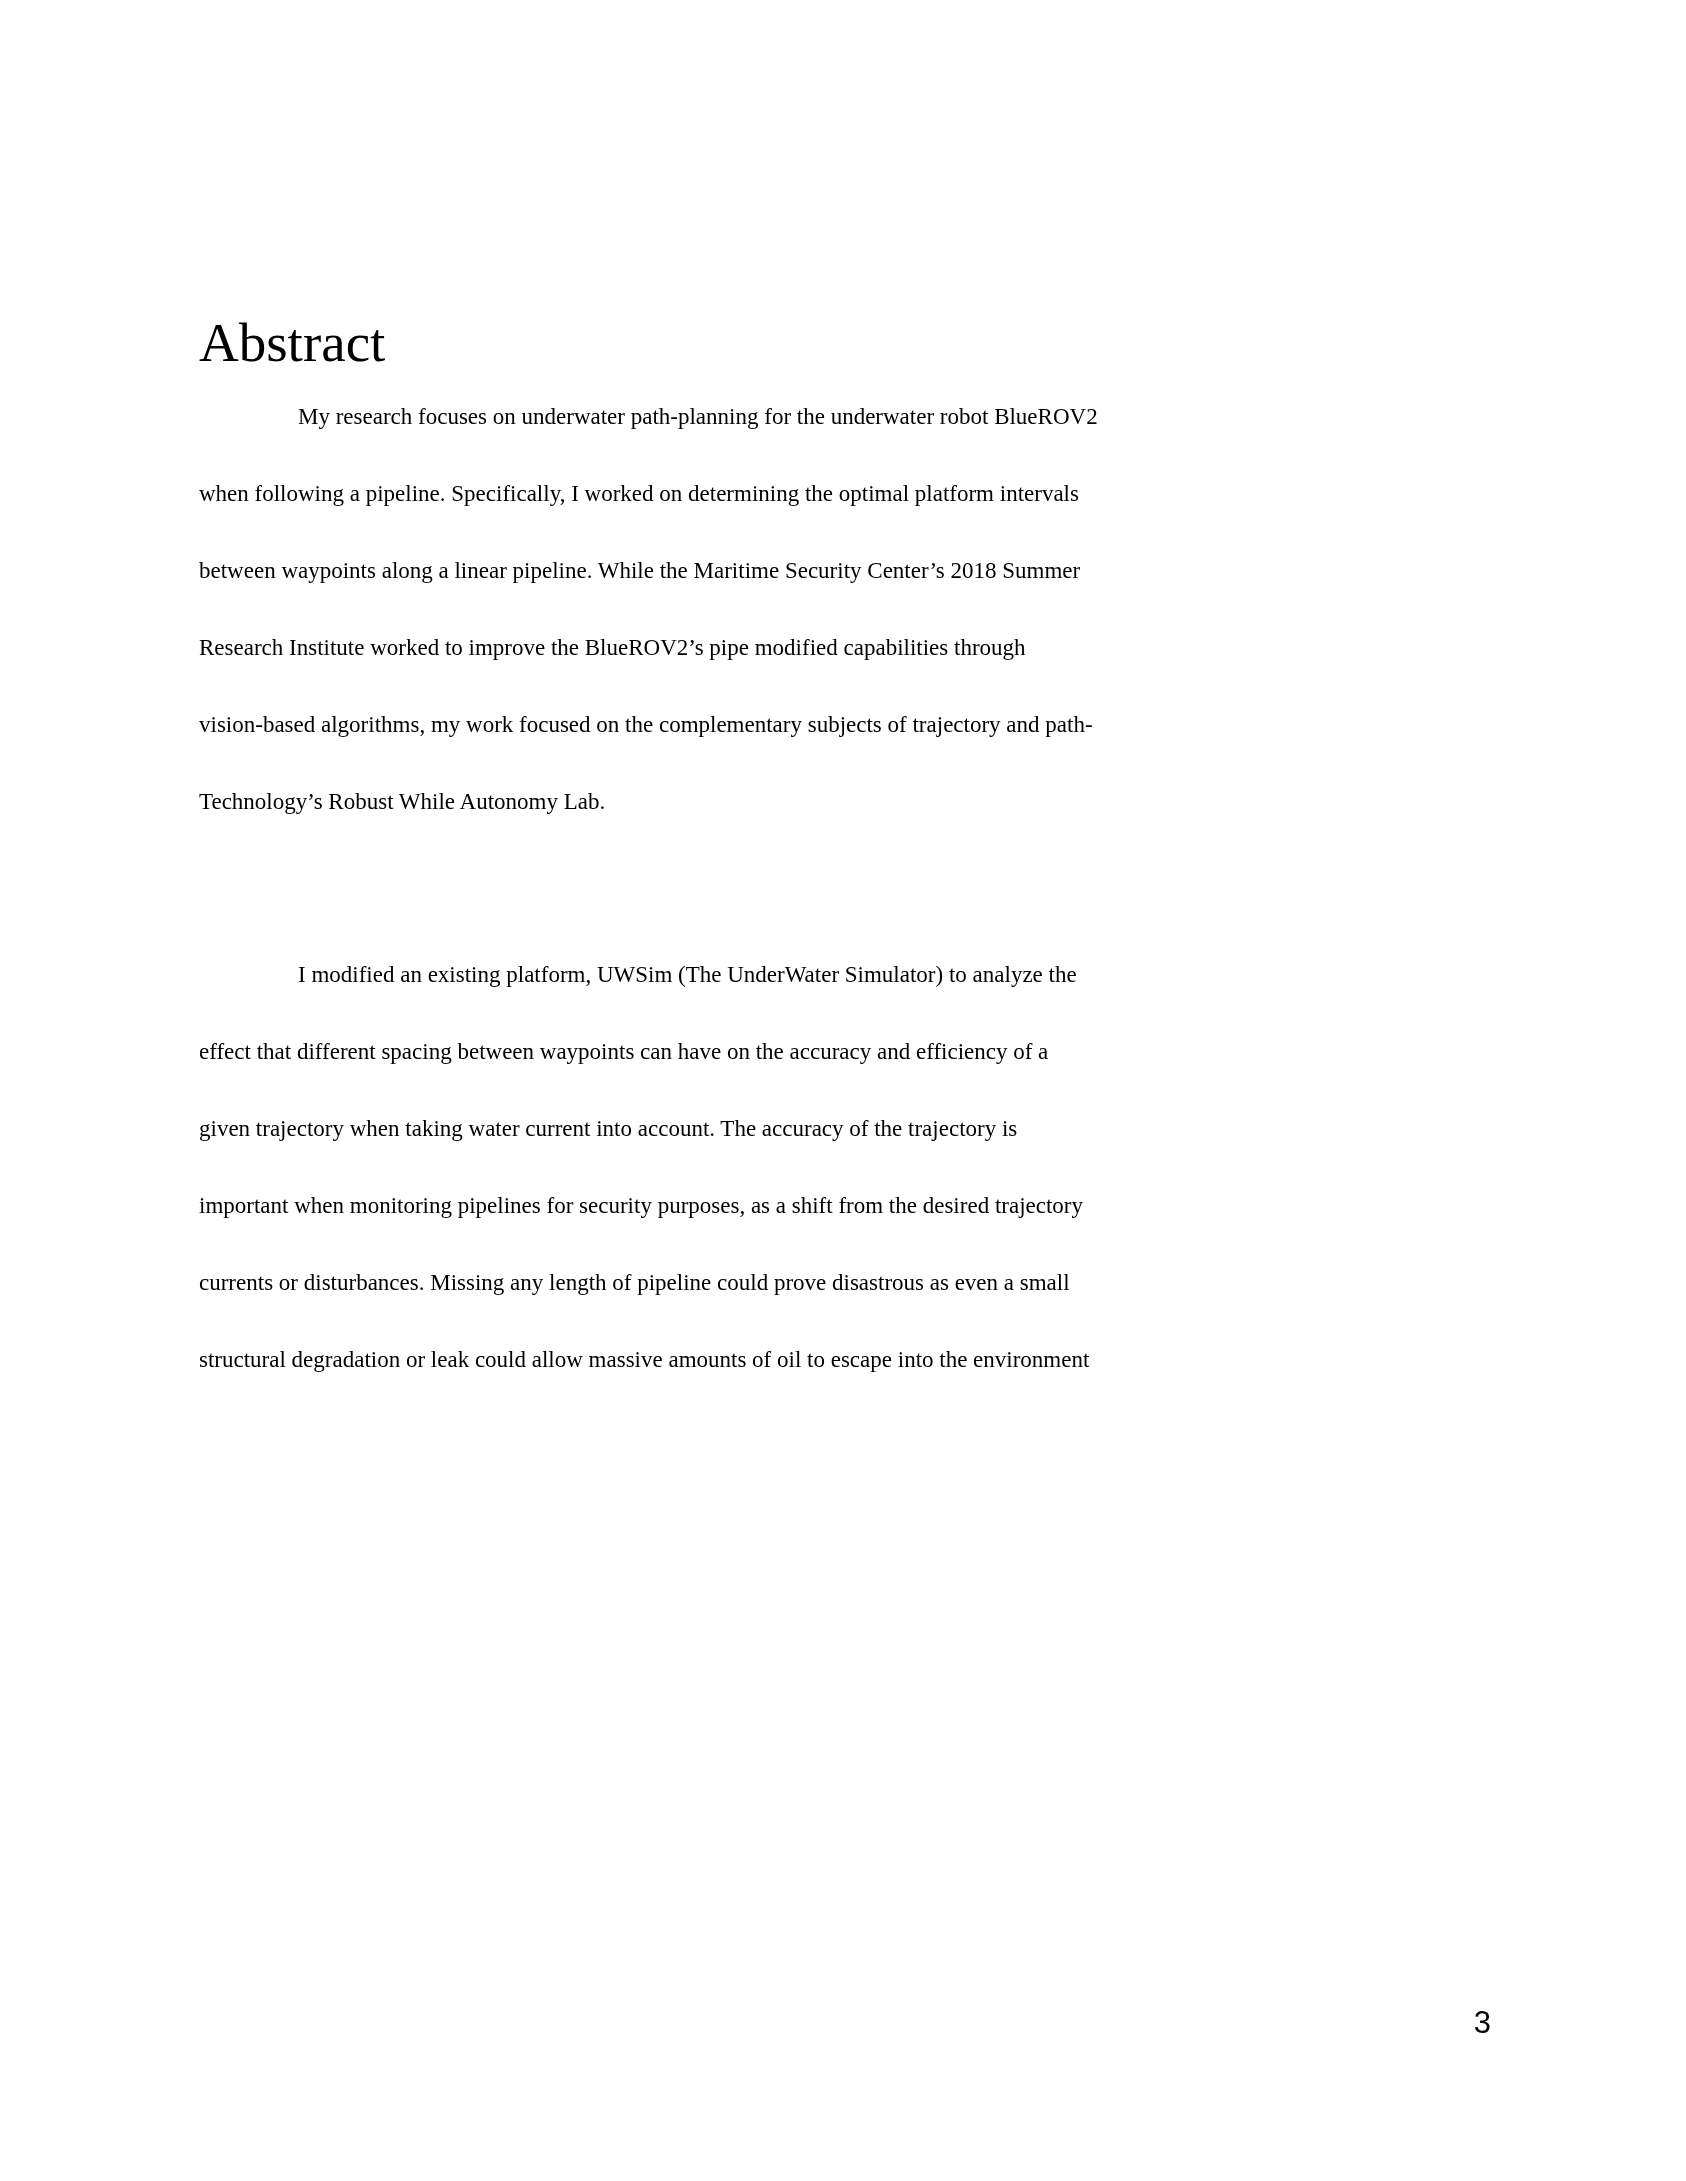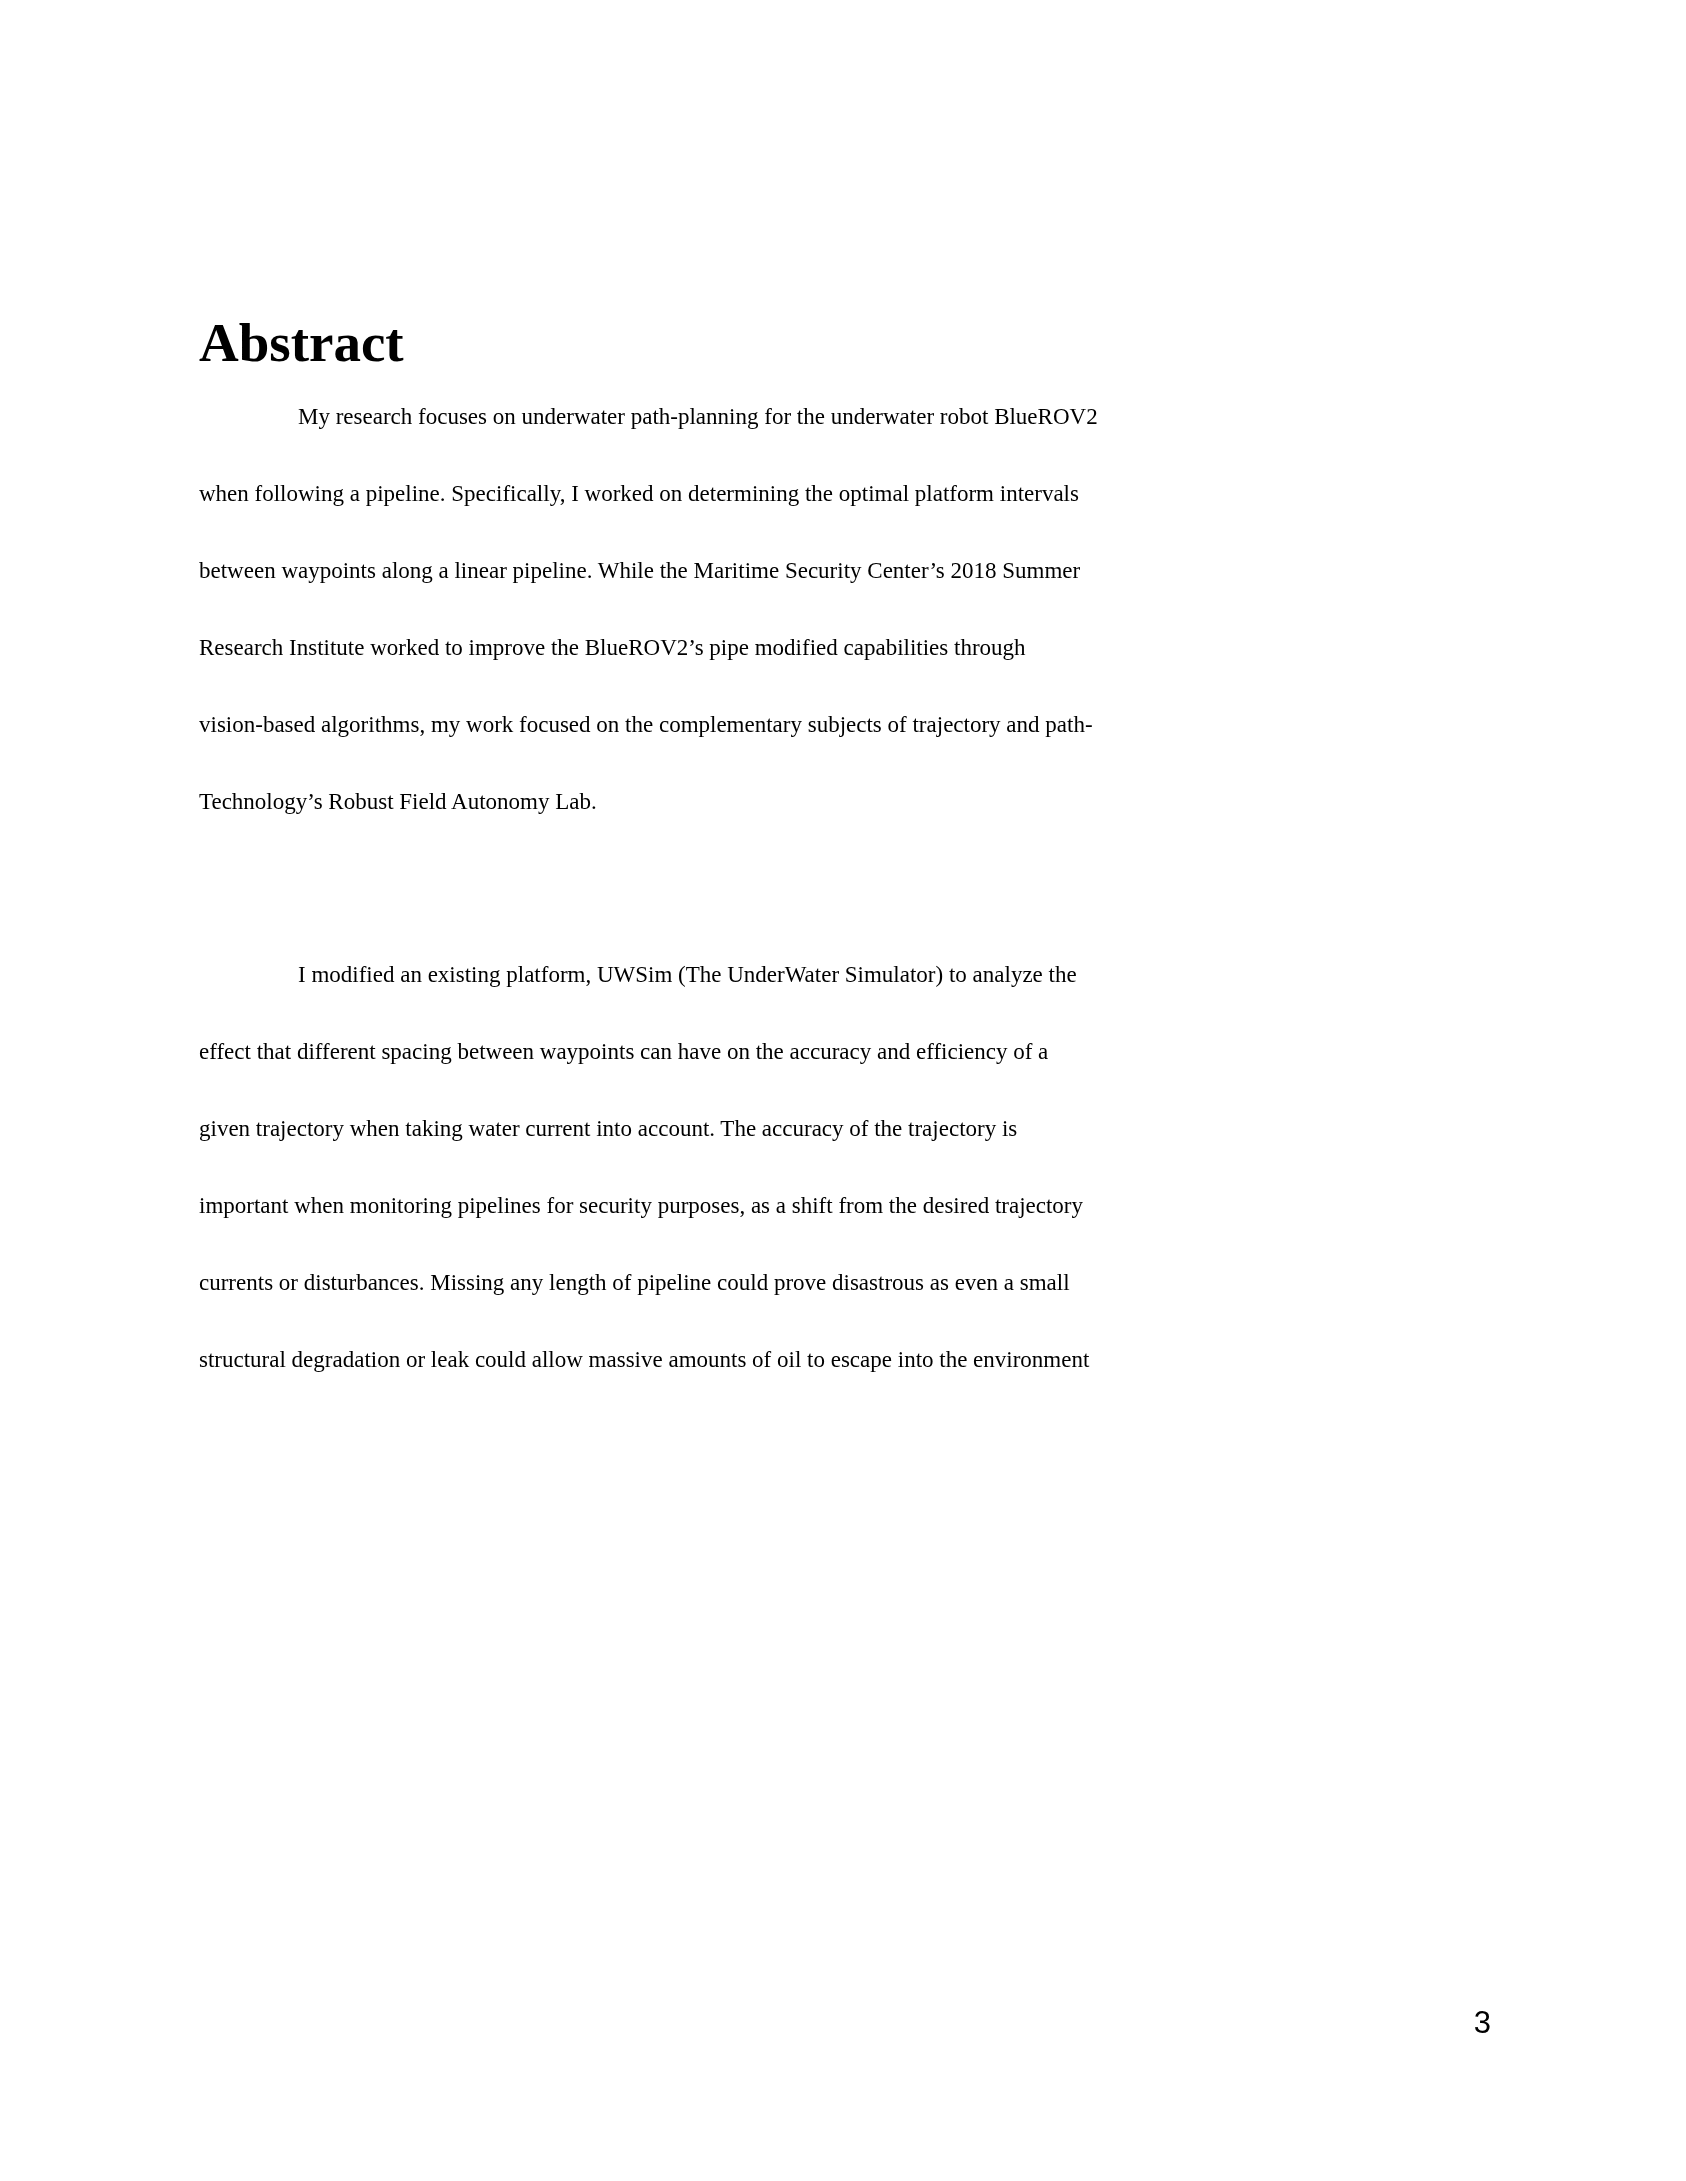--- a/index.html
+++ b/index.html
@@ -15,21 +15,21 @@
     color: #000000;
     font-family: "Liberation Serif", serif;
     overflow: hidden;
   }
   .heading {
     position: absolute;
     left: 199px;
     top: 315px;
     margin: 0;
     font-size: 55px;
-    font-weight: bold;
+    font-weight: normal;
     line-height: 1;
     letter-spacing: 0px;
   }
   .para {
     position: absolute;
     left: 199px;
     width: 1359px;
   }
   .para .line {
     font-size: 23px;
@@ -55,21 +55,21 @@
 
 <div class="page">
   <h1 class="heading">Abstract</h1>
 
   <div class="para para-1">
       <div class="line">My research focuses on underwater path-planning for the underwater robot BlueROV2</div>
       <div class="line">when following a pipeline. Specifically, I worked on determining the optimal platform intervals</div>
       <div class="line">between waypoints along a linear pipeline. While the Maritime Security Center’s 2018 Summer</div>
       <div class="line">Research Institute worked to improve the BlueROV2’s pipe modified capabilities through</div>
       <div class="line">vision-based algorithms, my work focused on the complementary subjects of trajectory and path-</div>
-      <div class="line">Technology’s Robust Field Autonomy Lab.</div>
+      <div class="line">Technology’s Robust While Autonomy Lab.</div>
     </div>
 
   <div class="para para-2">
       <div class="line">I modified an existing platform, UWSim (The UnderWater Simulator) to analyze the</div>
       <div class="line">effect that different spacing between waypoints can have on the accuracy and efficiency of a</div>
       <div class="line">given trajectory when taking water current into account. The accuracy of the trajectory is</div>
       <div class="line">important when monitoring pipelines for security purposes, as a shift from the desired trajectory</div>
       <div class="line">currents or disturbances. Missing any length of pipeline could prove disastrous as even a small</div>
       <div class="line">structural degradation or leak could allow massive amounts of oil to escape into the environment</div>
     </div>

